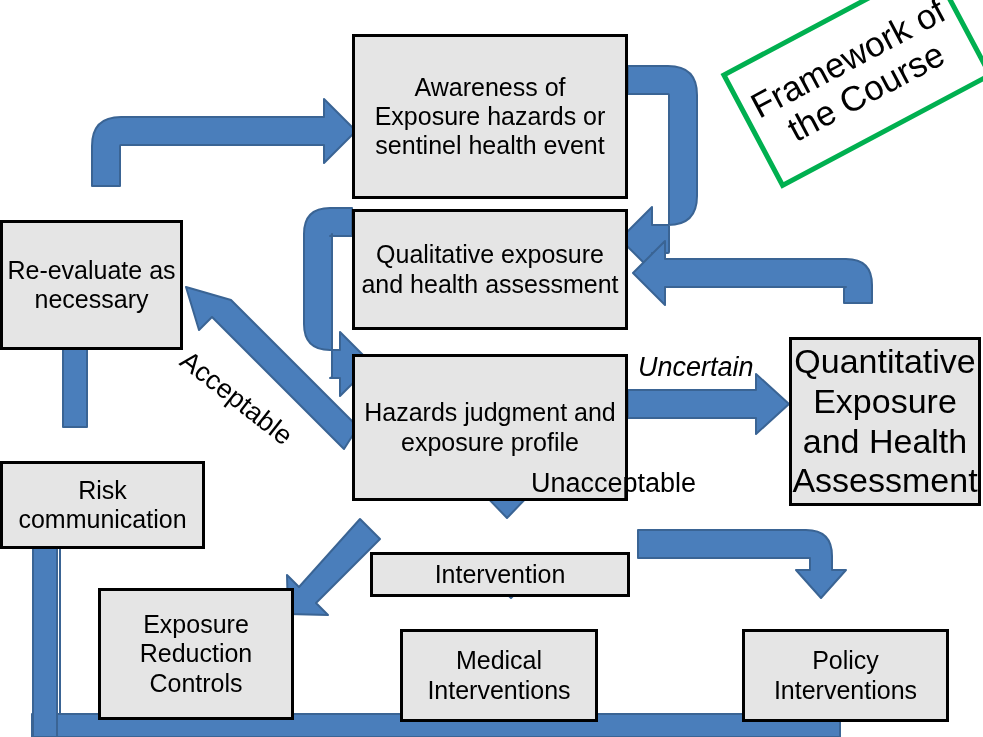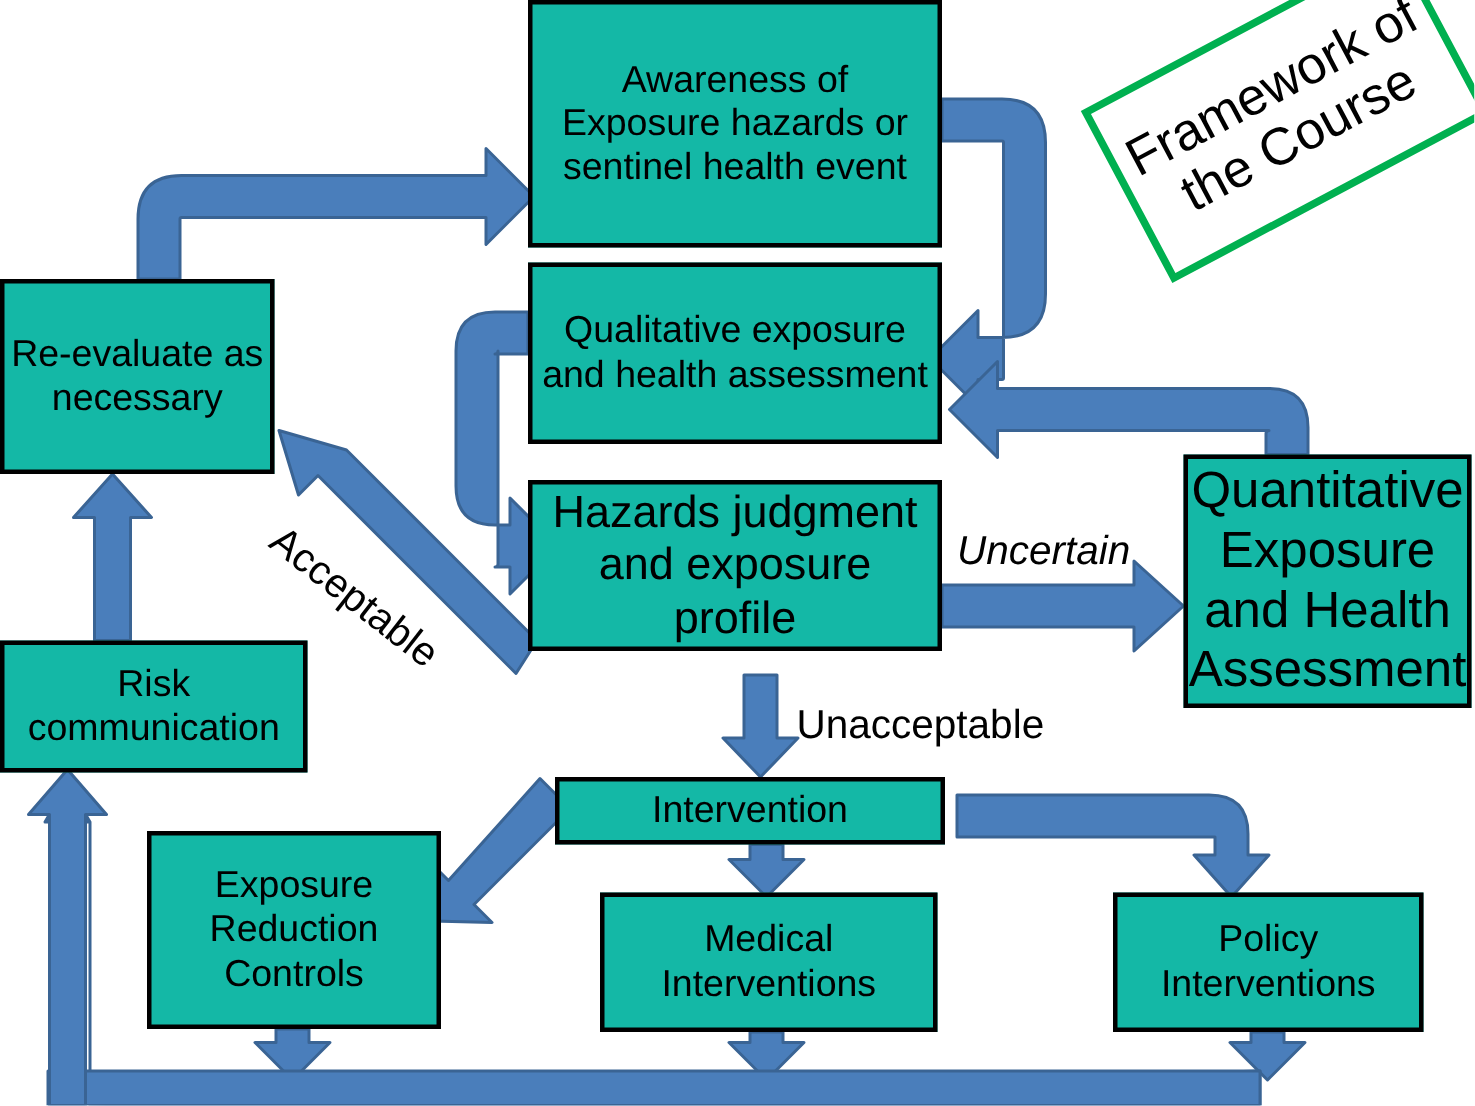--- a/index.html
+++ b/index.html
@@ -19,28 +19,29 @@
     position: absolute;
     left: 0;
     top: 0;
     width: 983px;
     height: 737px;
   }
   .node {
     position: absolute;
     box-sizing: border-box;
     border: 3px solid #000000;
-    background: #14b8a6;
+    background: #e5e5e5;
     display: flex;
     align-items: center;
     justify-content: center;
     text-align: center;
     color: #000000;
     line-height: 1.17;
     z-index: 5;
+    margin-top: 34px;
   }
   .node span {
     display: block;
     padding: 0 4px;
   }
   .edge-label {
     position: absolute;
     color: #000000;
     background: transparent;
     white-space: nowrap;
@@ -239,21 +240,21 @@
   </svg>
 
   <div class="node" style="left:352px; top:0px; width:276px; height:165px; font-size:25px;">
     <span>Awareness of Exposure hazards or sentinel health event</span>
   </div>
 
   <div class="node" style="left:352px; top:175px; width:276px; height:121px; font-size:25px;">
     <span>Qualitative exposure and health assessment</span>
   </div>
 
-  <div class="node" style="left:352px; top:320px; width:276px; height:114px; font-size:30px;">
+  <div class="node" style="left:352px; top:320px; width:276px; height:147px; font-size:25px;">
     <span>Hazards judgment and exposure profile</span>
   </div>
 
   <div class="node" style="left:789px; top:303px; width:192px; height:169px; font-size:34px;">
     <span>Quantitative Exposure and Health Assessment</span>
   </div>
 
   <div class="node" style="left:0px; top:186px; width:183px; height:130px; font-size:25px;">
     <span>Re-evaluate as necessary</span>
   </div>
@@ -263,21 +264,21 @@
   </div>
 
   <div class="node" style="left:370px; top:518px; width:260px; height:45px; font-size:25px;">
     <span>Intervention</span>
   </div>
 
   <div class="node" style="left:98px; top:554px; width:196px; height:132px; font-size:25px;">
     <span>Exposure Reduction Controls</span>
   </div>
 
-  <div class="node" style="left:400px; top:595px; width:225px; height:93px; font-size:25px;">
+  <div class="node" style="left:400px; top:595px; width:198px; height:93px; font-size:25px;">
     <span>Medical Interventions</span>
   </div>
 
   <div class="node" style="left:742px; top:595px; width:207px; height:93px; font-size:25px;">
     <span>Policy Interventions</span>
   </div>
 
   <div class="edge-label" style="left:193px; top:345px; font-size:27px; transform:rotate(38deg); transform-origin:left top;">
     <span>Acceptable</span>
   </div>

